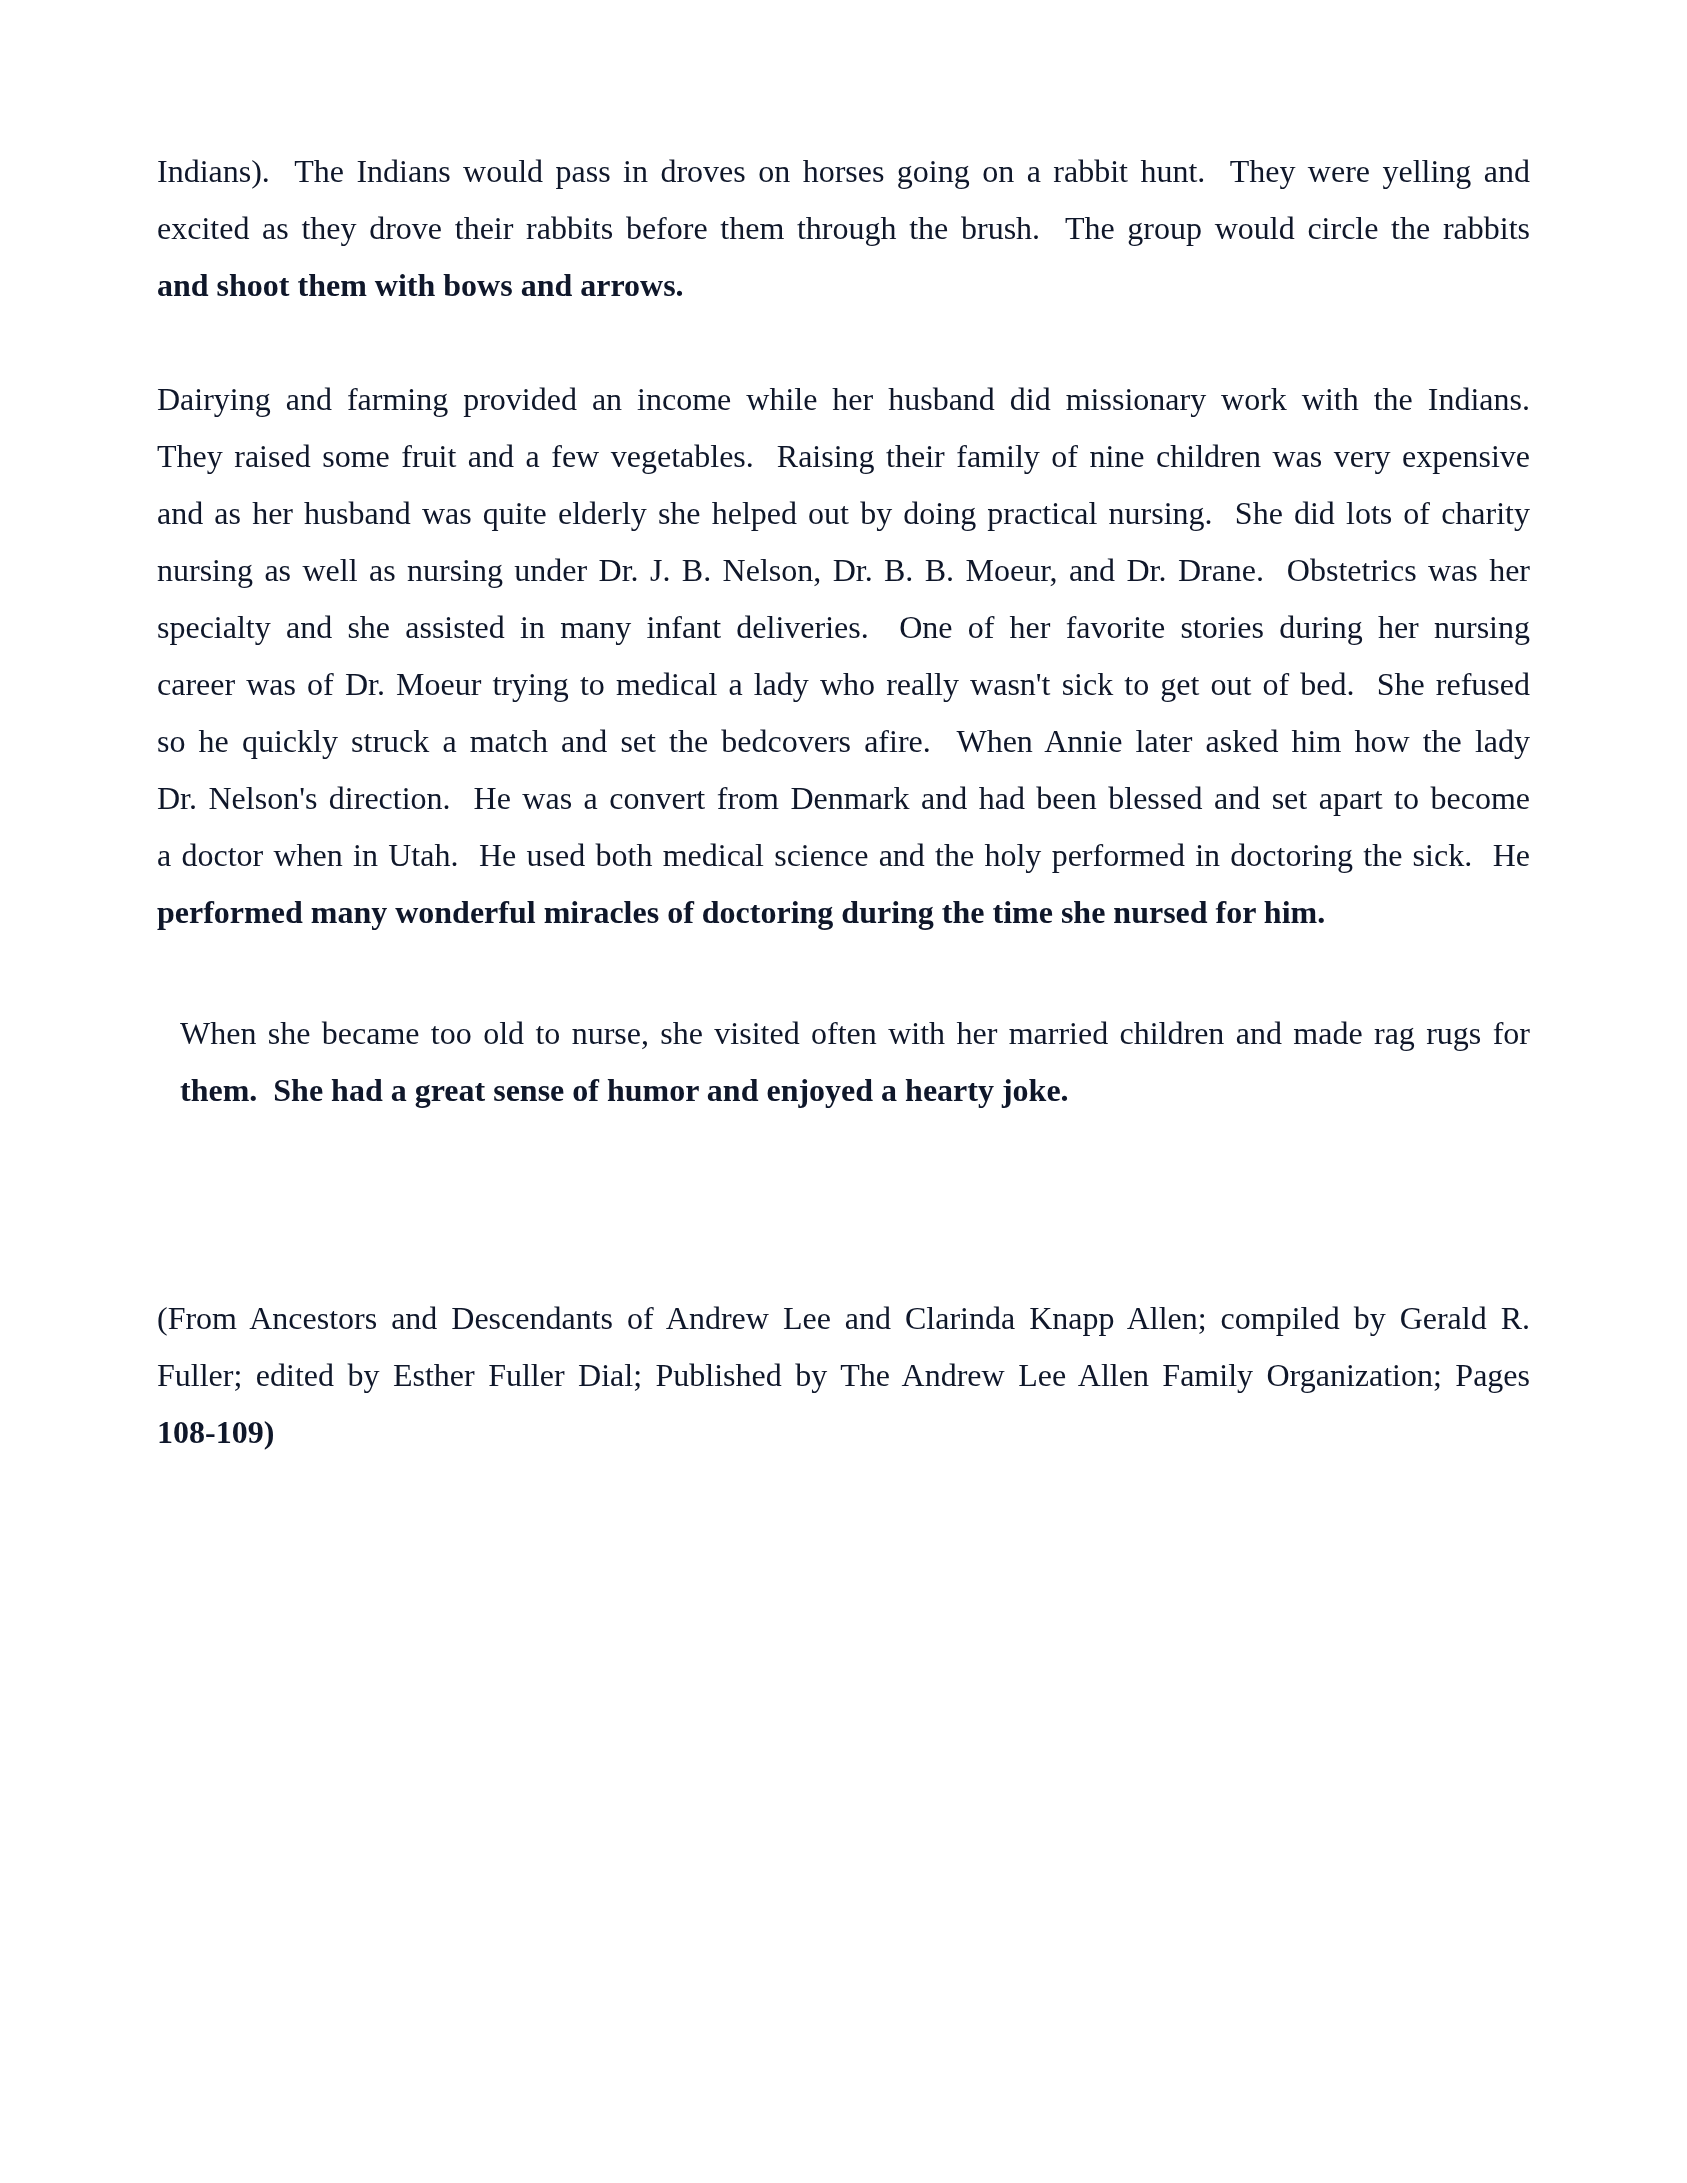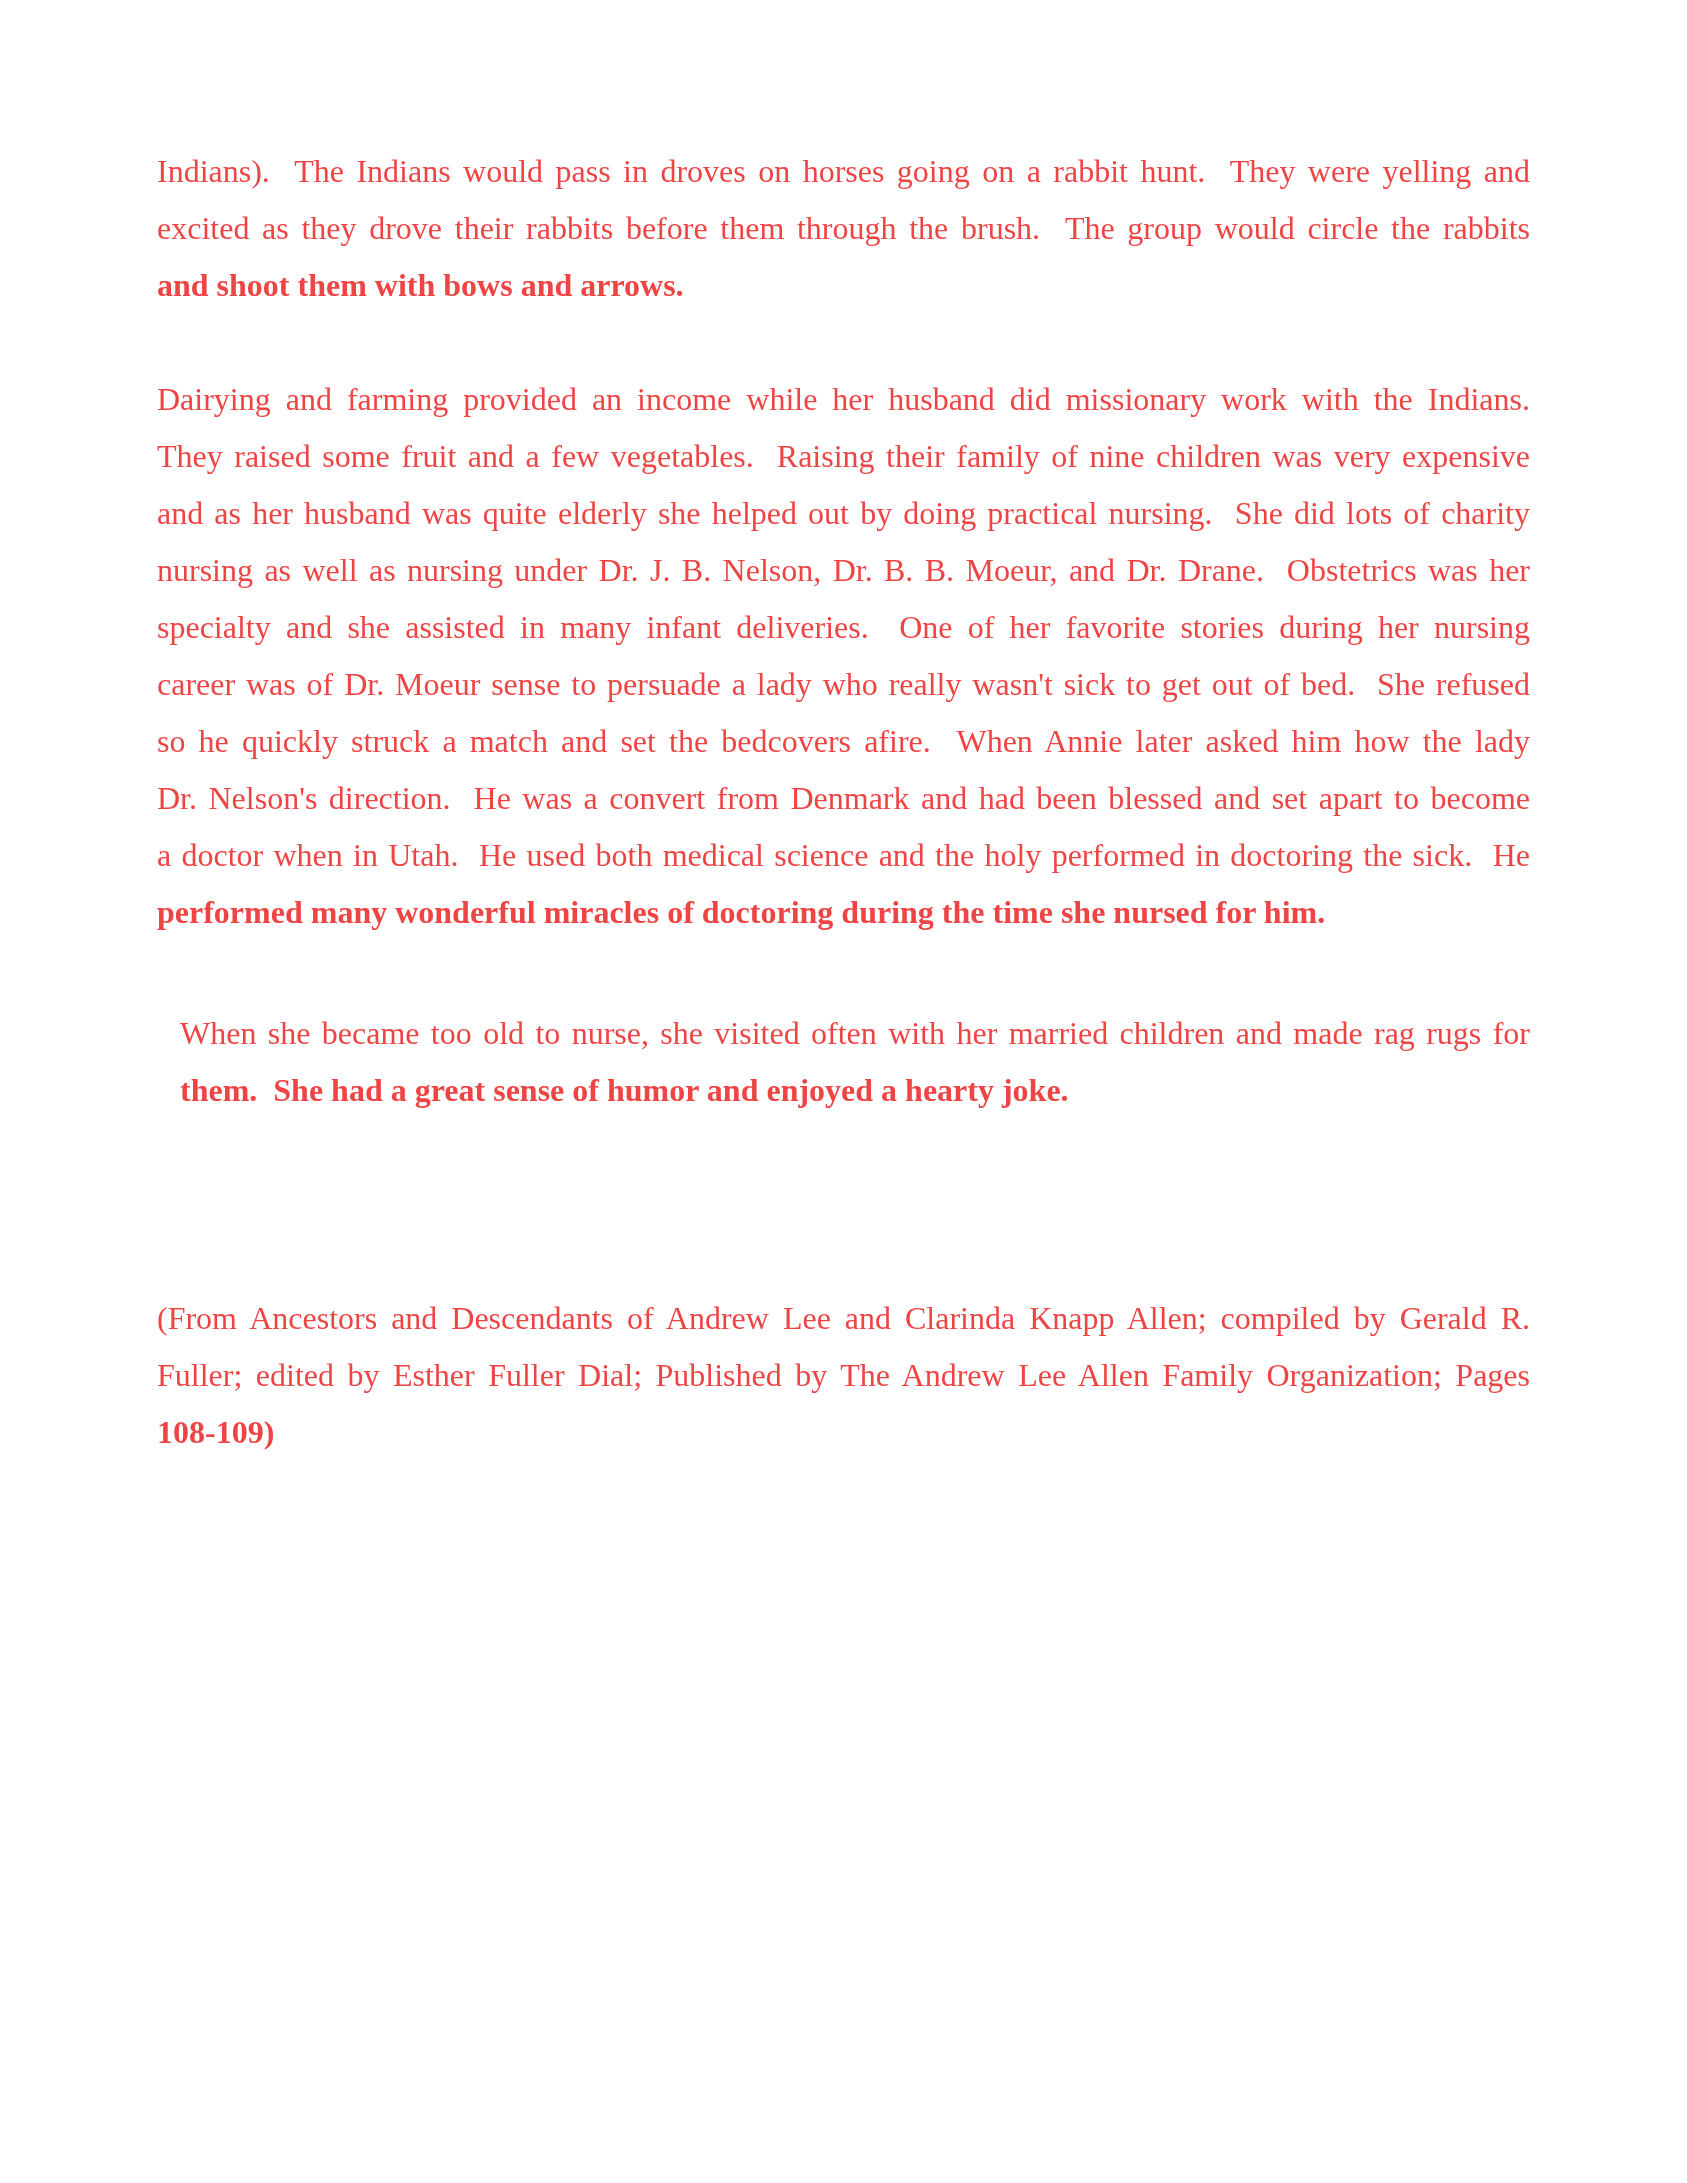--- a/index.html
+++ b/index.html
@@ -9,21 +9,21 @@
   body {
     width: 1687px;
     height: 2183px;
     background: #ffffff;
   }
   .page {
     position: relative;
     width: 1687px;
     height: 2183px;
     background: #ffffff;
-    color: #ef4444;
+    color: #0f172a;
     font-family: "Liberation Serif", "DejaVu Serif", serif;
     font-size: 32px;
     line-height: 57px;
     overflow: hidden;
   }
   .text-block {
     position: absolute;
     left: 157px;
     top: 143px;
     width: 1373px;
@@ -56,21 +56,21 @@
       <div class="line just">excited as they drove their rabbits before them through the brush.  The group would circle the rabbits</div>
       <div class="line last">and shoot them with bows and arrows.</div>
     </div>
 
     <div class="para para-2">
       <div class="line just">Dairying and farming provided an income while her husband did missionary work with the Indians.</div>
       <div class="line just">They raised some fruit and a few vegetables.  Raising their family of nine children was very expensive</div>
       <div class="line just">and as her husband was quite elderly she helped out by doing practical nursing.  She did lots of charity</div>
       <div class="line just">nursing as well as nursing under Dr. J. B. Nelson, Dr. B. B. Moeur, and Dr. Drane.  Obstetrics was her</div>
       <div class="line just">specialty and she assisted in many infant deliveries.  One of her favorite stories during her nursing</div>
-      <div class="line just">career was of Dr. Moeur sense to persuade a lady who really wasn't sick to get out of bed.  She refused</div>
+      <div class="line just">career was of Dr. Moeur trying to medical a lady who really wasn't sick to get out of bed.  She refused</div>
       <div class="line just">so he quickly struck a match and set the bedcovers afire.  When Annie later asked him how the lady</div>
       <div class="line just">Dr. Nelson's direction.  He was a convert from Denmark and had been blessed and set apart to become</div>
       <div class="line just">a doctor when in Utah.  He used both medical science and the holy performed in doctoring the sick.  He</div>
       <div class="line last">performed many wonderful miracles of doctoring during the time she nursed for him.</div>
     </div>
 
     <div class="para para-3">
       <div class="line just">When she became too old to nurse, she visited often with her married children and made rag rugs for</div>
       <div class="line last">them.  She had a great sense of humor and enjoyed a hearty joke.</div>
     </div>

